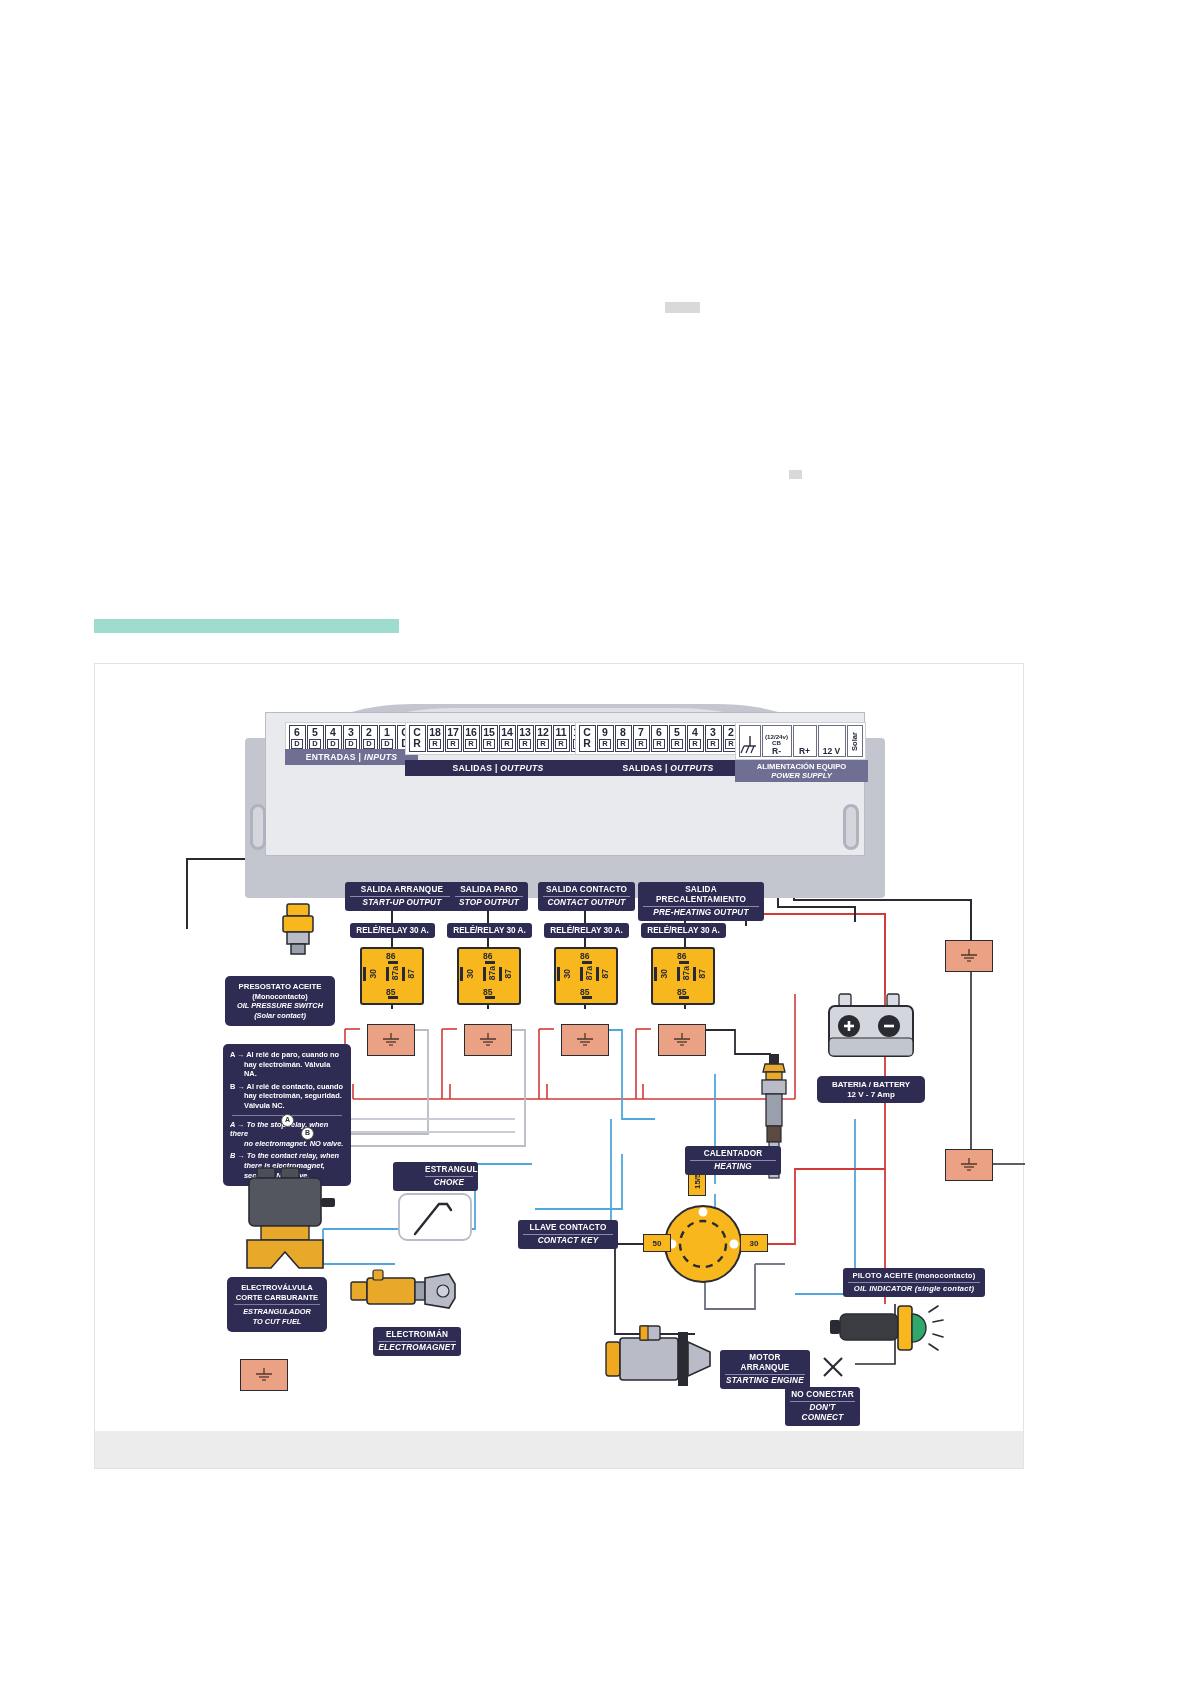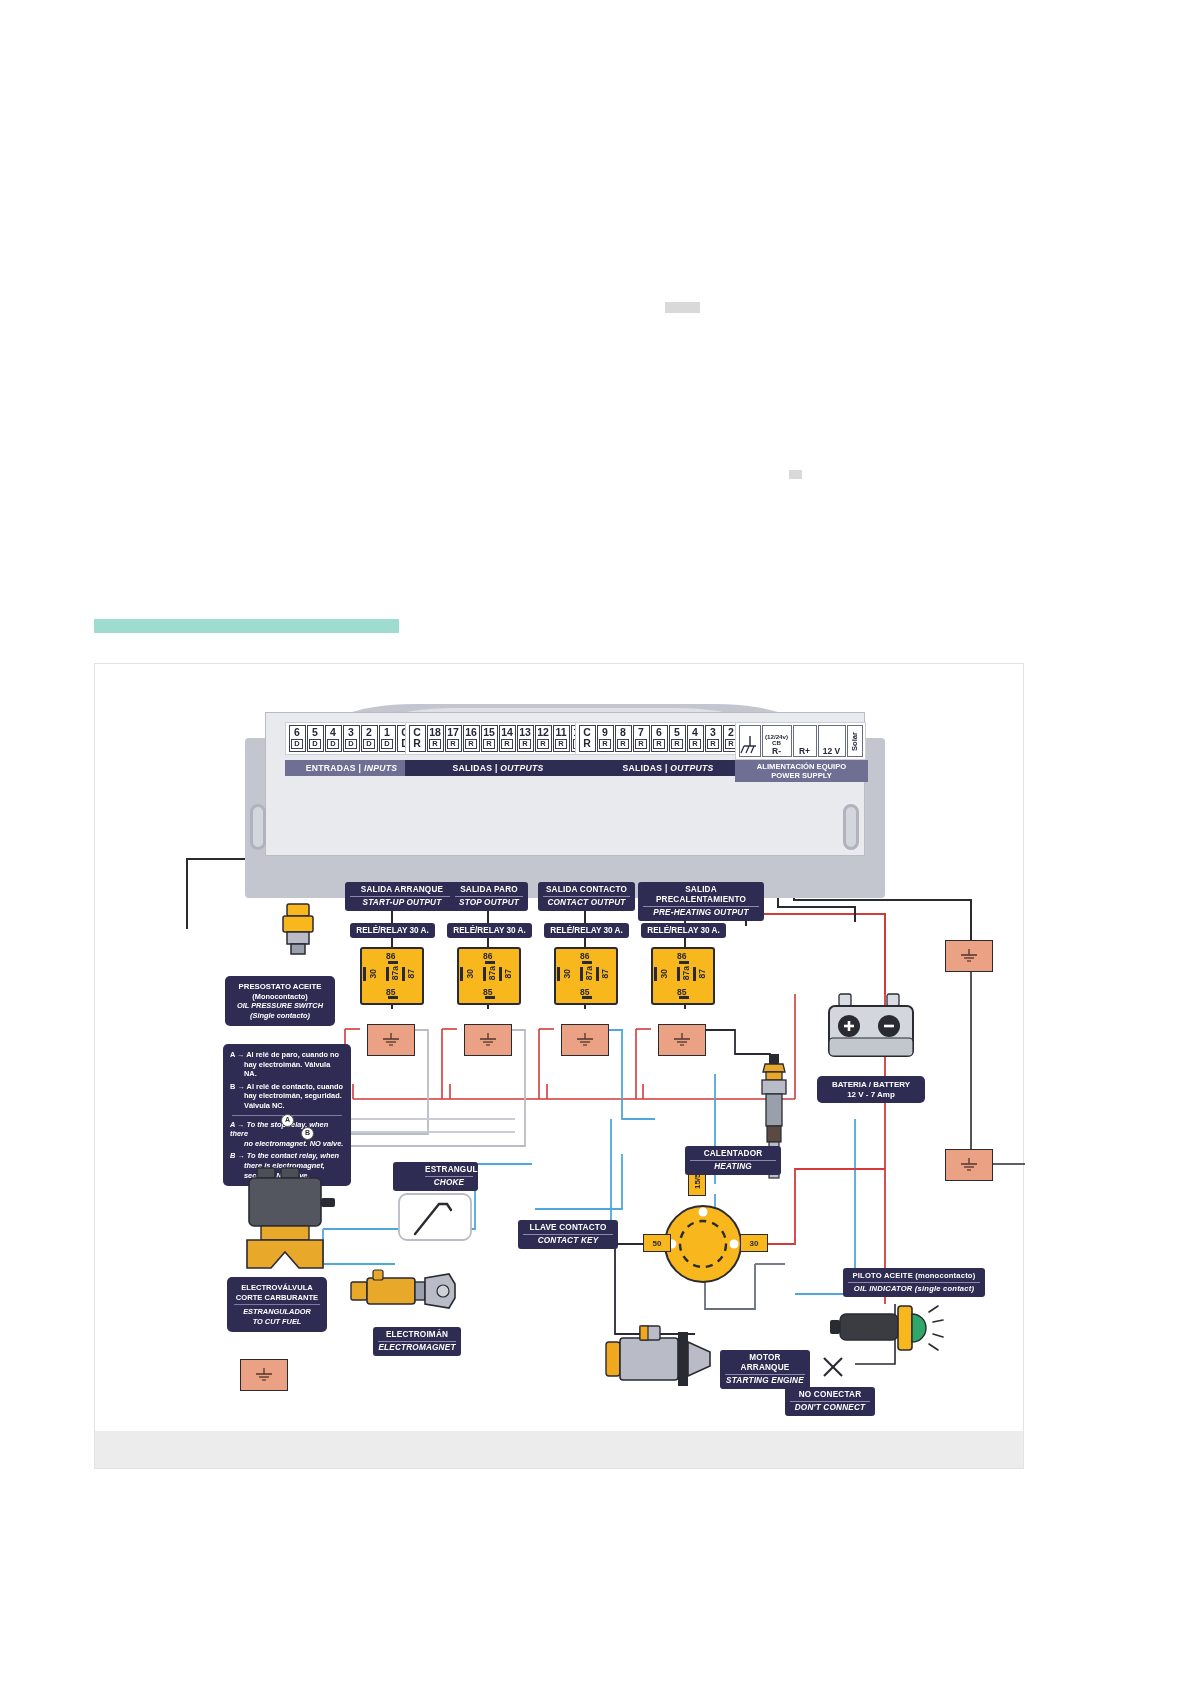--- a/index.html
+++ b/index.html
@@ -190,21 +190,21 @@
         </div>
     <div class="term">
           <span class="tnum">1</span>
           <span class="tsub">D</span>
         </div>
     <div class="term noborderbox">
           <span class="tnum">C</span>
           <span class="tsub">D</span>
         </div>
   </div>
-  <div class="blk-label inputs" style="left:190px;top:96px;width:133px;">
+  <div class="blk-label inputs" style="left:190px;top:85px;width:133px;">
     <span>ENTRADAS | </span><i>INPUTS</i>
   </div>
 
   <div class="tblock" style="left:310px;top:58px;">
     <div class="term noborderbox">
           <span class="tnum">C</span>
           <span class="tsub">R</span>
         </div>
     <div class="term">
           <span class="tnum">18</span>
@@ -313,21 +313,21 @@
     </div>
     <div class="pwr-cell" style="width:28px;">
       <span class="pwr-b">12 V</span>
     </div>
     <div class="pwr-cell" style="width:16px;justify-content:center;">
       <span class="pwr-vert">Solar</span>
     </div>
   </div>
   <div class="pwr-label" style="left:640px;top:96px;width:133px;">
     <div>ALIMENTACIÓN EQUIPO</div>
-    <div style="">POWER SUPPLY</div>
+    <div style="font-style:italic;">POWER SUPPLY</div>
   </div>
 
   <div class="cal" style="left:250px;top:218px;width:114px;">
     <div class="l1">SALIDA ARRANQUE</div>
     <div class="l2">START-UP OUTPUT</div>
   </div>
   <div class="cal" style="left:355px;top:218px;width:78px;">
     <div class="l1">SALIDA PARO</div>
     <div class="l2">STOP OUTPUT</div>
   </div>
@@ -454,21 +454,21 @@
   <svg width="60" height="70" style="left:180px;top:240px;">
     <rect x="12" y="0" width="22" height="12" rx="2" fill="#f7b71d" stroke="#2a2a33" stroke-width="1.5"></rect>
     <rect x="8" y="12" width="30" height="16" rx="2" fill="#f7b71d" stroke="#2a2a33" stroke-width="1.5"></rect>
     <rect x="12" y="28" width="22" height="12" fill="#b9bcc6" stroke="#2a2a33" stroke-width="1.5"></rect>
     <rect x="16" y="40" width="14" height="10" fill="#9aa0ab" stroke="#2a2a33" stroke-width="1.5"></rect>
   </svg>
   <div class="notebox" style="left:130px;top:312px;width:110px;text-align:center;">
     <div class="es" style="font-size:7.8px;">PRESOSTATO ACEITE</div>
     <div class="es" style="font-weight:700;">(Monocontacto)</div>
     <div class="en">OIL PRESSURE SWITCH</div>
-    <div class="en">(Single contacto)</div>
+    <div class="en">(Solar contact)</div>
   </div>
 
   <div class="notebox" style="left:128px;top:380px;width:128px;">
     <div class="es">A → Al relé de paro, cuando no</div>
     <div class="es" style="padding-left:14px;">hay electroimán. Válvula NA.</div>
     <div class="es" style="margin-top:3px;">B → Al relé de contacto, cuando</div>
     <div class="es" style="padding-left:14px;">hay electroimán, seguridad.</div>
     <div class="es" style="padding-left:14px;">Válvula NC.</div>
     <hr>
     <div class="en">A → To the stop relay, when there</div>
@@ -595,20 +595,20 @@
       <line x1="103" y1="18" x2="113" y2="16"></line>
       <line x1="103" y1="30" x2="113" y2="33"></line>
       <line x1="99" y1="40" x2="108" y2="46"></line>
     </g>
   </svg>
 
   <svg width="30" height="30" style="left:725px;top:690px;">
     <line x1="4" y1="4" x2="22" y2="22" stroke="#2a2a33" stroke-width="2.2"></line>
     <line x1="22" y1="4" x2="4" y2="22" stroke="#2a2a33" stroke-width="2.2"></line>
   </svg>
-  <div class="cal" style="left:690px;top:723px;width:90px;">
+  <div class="cal" style="left:690px;top:723px;width:75px;">
     <div class="l1">NO CONECTAR</div>
     <div class="l2">DON'T CONNECT</div>
   </div>
 
 </div>
 <div class="page-footer"></div>
 </div>
 
 </body></html>

